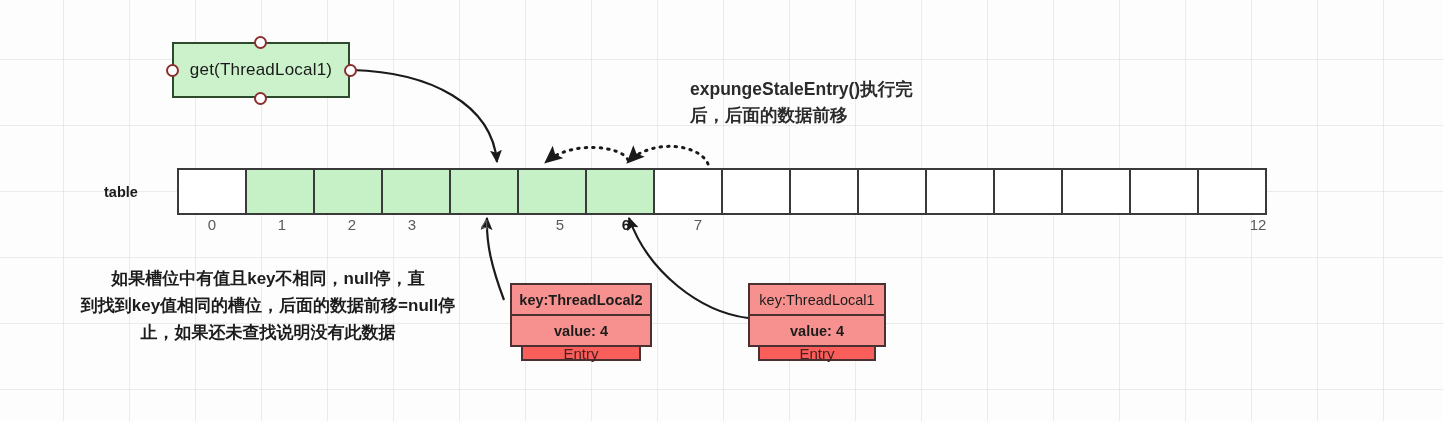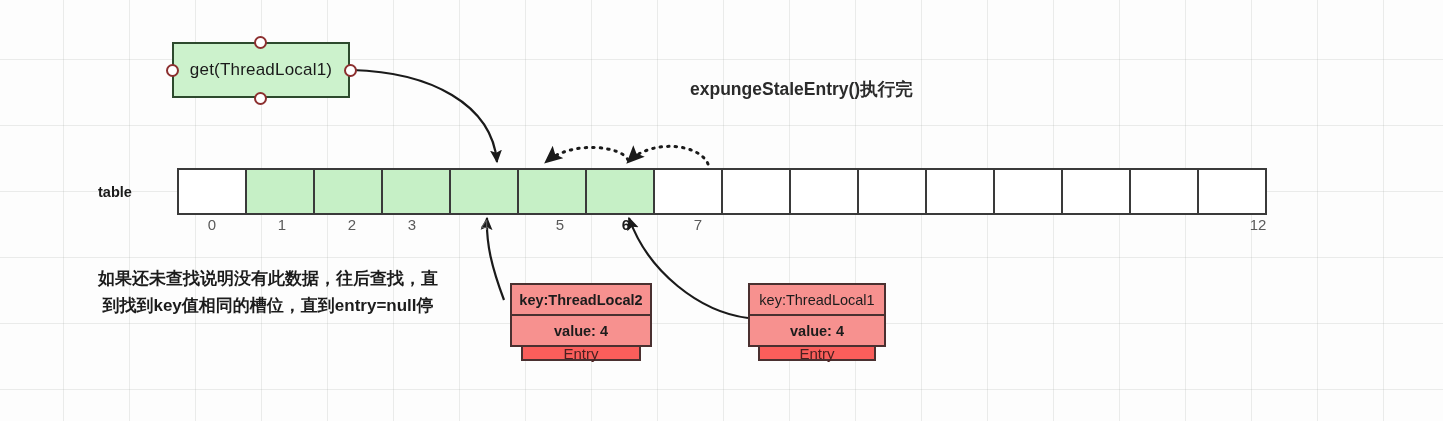--- a/index.html
+++ b/index.html
@@ -137,23 +137,24 @@
   <div class="green-box" style="left:172px;top:42px;width:178px;height:56px;">
     <span>get(ThreadLocal1)</span>
   </div>
   <div class="conn-dot" style="left:254px;top:36px;"></div>
   <div class="conn-dot" style="left:254px;top:92px;"></div>
   <div class="conn-dot" style="left:166px;top:64px;"></div>
   <div class="conn-dot" style="left:344px;top:64px;"></div>
 
   <div class="title" style="left:690px;top:76px;width:330px;">
     <div>expungeStaleEntry()执行完</div>
-  </div>
-
-  <div class="table-label" style="left:98px;top:184px;">table</div>
+    <div>后，后面的数据前移</div>
+  </div>
+
+  <div class="table-label" style="left:104px;top:184px;">table</div>
 
   <div class="table-row" style="left:177px;top:168px;">
     <div class="cell filled" style="width:70px;background:#ffffff;"></div>
     <div class="cell filled" style="width:70px;"></div>
     <div class="cell filled" style="width:70px;"></div>
     <div class="cell filled" style="width:70px;"></div>
     <div class="cell filled" style="width:70px;"></div>
     <div class="cell filled" style="width:70px;"></div>
     <div class="cell filled" style="width:70px;"></div>
     <div class="cell" style="width:70px;"></div>
@@ -171,22 +172,23 @@
   <div class="idx" style="left:252px;width:60px;">1</div>
   <div class="idx" style="left:322px;width:60px;">2</div>
   <div class="idx" style="left:382px;width:60px;">3</div>
   <div class="idx" style="left:455px;width:60px;">4</div>
   <div class="idx" style="left:530px;width:60px;">5</div>
   <div class="idx bold" style="left:596px;width:60px;">6</div>
   <div class="idx" style="left:668px;width:60px;">7</div>
   <div class="idx" style="left:1228px;width:60px;">12</div>
 
   <div class="note" style="left:42px;top:265px;width:452px;">
-    <div>如果还未查找说明没有此数据，往后查找，直</div>
-    <div>到找到key值相同的槽位，直到entry=null停</div>
+    <div>如果槽位中有值且key不相同，null停，直</div>
+    <div>到找到key值相同的槽位，后面的数据前移=null停</div>
+    <div>止，如果还未查找说明没有此数据</div>
   </div>
 
   <div class="entry-group" style="left:510px;top:283px;width:142px;">
     <div class="entry-key b">key:ThreadLocal2</div>
     <div class="entry-value b">value: 4</div>
     <div class="entry-label" style="margin-left:11px;width:120px;">Entry</div>
   </div>
 
   <div class="entry-group" style="left:748px;top:283px;width:138px;border-radius:26px;">
     <div class="entry-key">key:ThreadLocal1</div>

